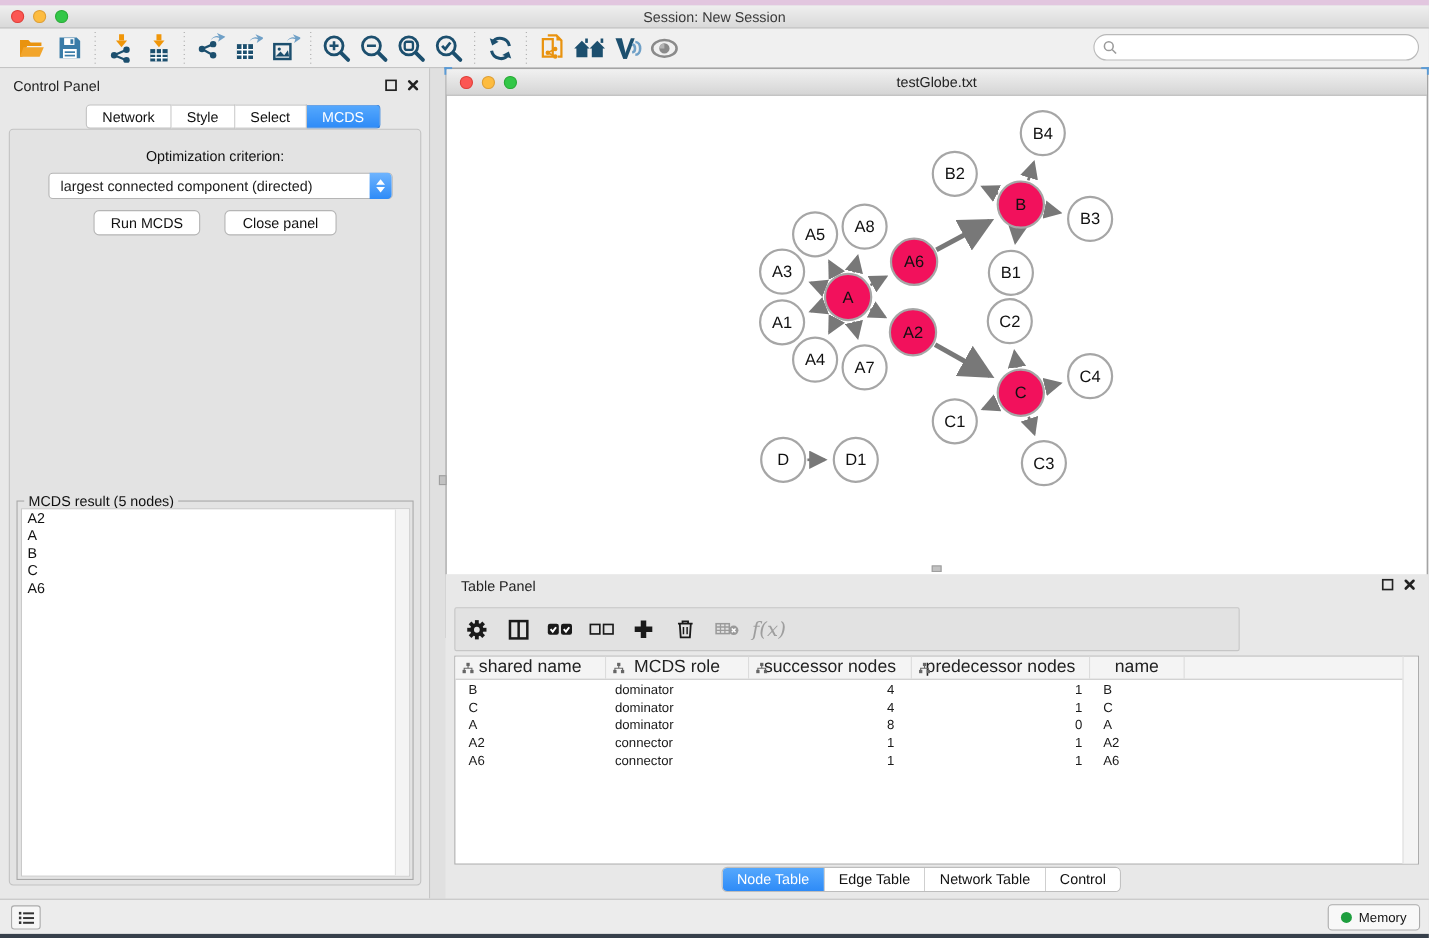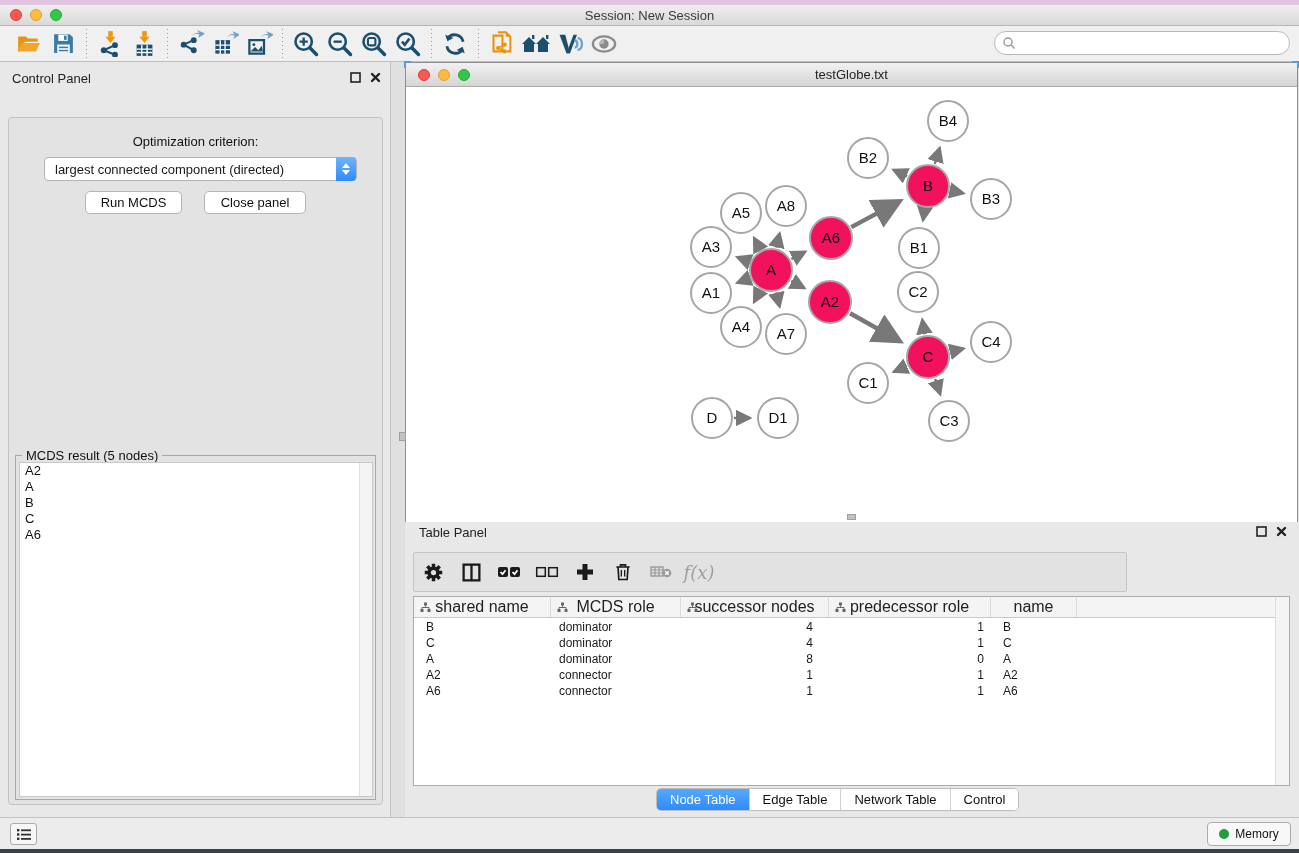--- a/index.html
+++ b/index.html
@@ -262,20 +262,26 @@
 
 <div class="abs control-panel">
   <span class="panel-title">Control Panel</span>
   <div class="panel-icons">
     <svg width="11" height="11" viewBox="0 0 11 11">
         <rect x="1" y="1" width="9" height="9" fill="none" stroke="#222" stroke-width="1.6"></rect>
       </svg>
     <svg width="11" height="11" viewBox="0 0 11 11">
         <path stroke="#222" stroke-width="2.4" stroke-linecap="round" d="M2 2l7 7M9 2l-7 7"></path>
       </svg>
+  </div>
+  <div class="cp-tabs">
+    <div class="cp-tab">Network</div>
+    <div class="cp-tab">Style</div>
+    <div class="cp-tab">Select</div>
+    <div class="cp-tab active">MCDS</div>
   </div>
   <div class="cp-inner">
     <div class="opt-label">Optimization criterion:</div>
     <div class="criterion">
       <span>largest connected component (directed)</span>
       <div class="stepper">
           <div class="tri-up"></div>
           <div class="tri-dn"></div>
         </div>
     </div>
@@ -476,21 +482,21 @@
           </svg>
         <span>successor nodes</span>
       </div>
       <div class="t-hcell">
         <svg class="h-icon" width="11" height="11" viewBox="0 0 11 11">
             <rect x="4" y="0.5" width="3" height="3" fill="#666"></rect>
             <rect x="0.5" y="7" width="3" height="3" fill="#666"></rect>
             <rect x="7.5" y="7" width="3" height="3" fill="#666"></rect>
             <path stroke="#666" stroke-width="1" fill="none" d="M5.5 3.5v2M2 7V5.5h7V7"></path>
           </svg>
-        <span>predecessor role</span>
+        <span>predecessor nodes</span>
       </div>
       <div class="t-hcell">
         <span>name</span>
       </div>
       <div class="t-hcell"></div>
     </div>
     <div class="t-rows" id="table-rows">
         <div class="t-row">
           <div class="c0">B</div>
           <div class="c1">dominator</div>

